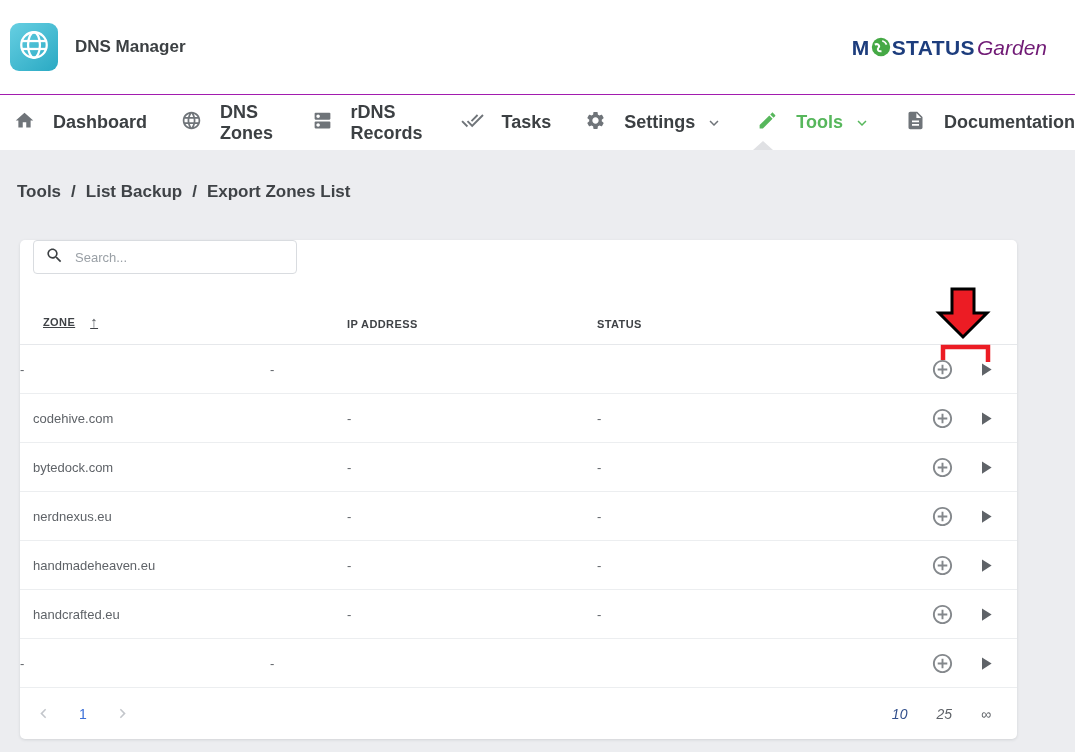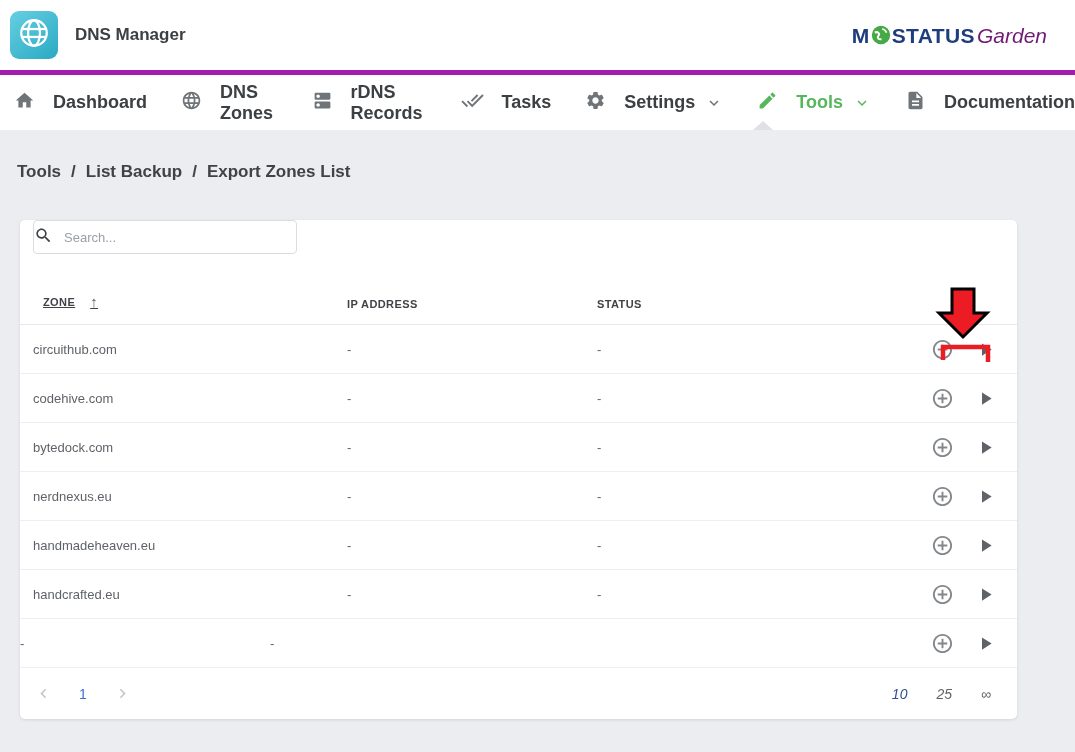--- a/index.html
+++ b/index.html
@@ -1,20 +1,20 @@
 <!DOCTYPE html>
 <html><head>
 <meta charset="utf-8">
 <style>
   * { margin:0; padding:0; box-sizing:border-box; }
   html,body { width:1075px; height:752px; overflow:hidden; }
   body { font-family:"Liberation Sans", sans-serif; background:#ecedf0; position:relative; }
 
   
-  .topbar { height:75px; background:#fff; border-bottom:5px solid #a21caf;
+  .topbar { height:95px; background:#fff; border-bottom:1px solid #a21caf;
             display:flex; align-items:center; padding:0 28px 0 10px; }
   .app-logo { width:48px; height:48px; border-radius:9px;
               background:linear-gradient(140deg,#66cfe2 0%,#2aa9c3 100%);
               display:flex; align-items:center; justify-content:center; flex:0 0 auto; }
   .app-title { margin-left:17px; font-size:17px; font-weight:bold; color:#3c4043; }
   .brand { margin-left:auto; display:flex; align-items:center; font-size:21px; line-height:1; }
   .brand .navy { color:#1d3d7d; font-weight:bold; letter-spacing:.4px; }
   .brand .bglobe { margin:0 1px; display:flex; }
   .brand .green-it { color:#701a75; font-style:italic; font-weight:normal; margin-left:2px; }
 
@@ -34,21 +34,21 @@
   
   .content { background:#ecedf0; height:621px; padding-top:32px; }
   .breadcrumb { margin-left:17px; font-size:17px; font-weight:bold; color:#3f4347;
                 display:flex; gap:10px; }
   .breadcrumb .crumb { cursor:pointer; }
 
   .card { margin:38px 0 0 20px; width:997px; background:#fff; border-radius:5px;
           box-shadow:0 1px 3px rgba(60,64,67,.14); }
 
   .search-wrap { margin:18px 13px 0; width:264px; height:34px; border:1px solid #d9dce0;
-                 border-radius:4px; display:flex; align-items:center; padding:0 0; gap:11px; }
+                 border-radius:4px; display:flex; align-items:center; padding:0 11px; gap:11px; }
   .search-wrap svg { flex:0 0 auto; fill:#3c4043; }
   .search-wrap input { border:none; outline:none; font-size:13px; color:#3c4043; width:100%;
                        font-family:"Liberation Sans",sans-serif; }
   .search-wrap input::placeholder { color:#9aa0a6; }
 
   .thead { display:flex; align-items:flex-end; height:71px; padding-bottom:14px;
            border-bottom:1px solid #e6e8eb; font-size:11px; font-weight:bold;
            color:#3f4246; letter-spacing:.4px; }
   .col-zone  { width:327px; padding-left:23px; display:flex; align-items:center; gap:15px;text-decoration:underline; }
   .col-ip    { width:250px; }
@@ -187,21 +187,20 @@
         <span>ZONE</span>
         <span class="sort-arrow">↑</span>
       </div>
       <div class="col-ip">IP ADDRESS</div>
       <div class="col-status">STATUS</div>
       <div class="col-actions"></div>
     </div>
 
     <div id="zone-rows">
   <div class="row">
-    <div class="cell-zone">circuithub.com</div>
     <div class="cell-ip">-</div>
     <div class="cell-status">-</div>
     <div class="cell-actions">
       <span class="act">
               <svg width="23" height="23" viewBox="0 0 24 24" fill="#84888c">
                 <path d="M13 7h-2v4H7v2h4v4h2v-4h4v-2h-4V7zm-1-5C6.48 2 2 6.48 2 12s4.48 10 10 10 10-4.48 10-10S17.52 2 12 2zm0 18c-4.41 0-8-3.59-8-8s3.59-8 8-8 8 3.59 8 8-3.59 8-8 8z"></path>
               </svg>
             </span>
       <span class="act">
               <svg width="21" height="21" viewBox="0 0 24 24" fill="#5f6368">

